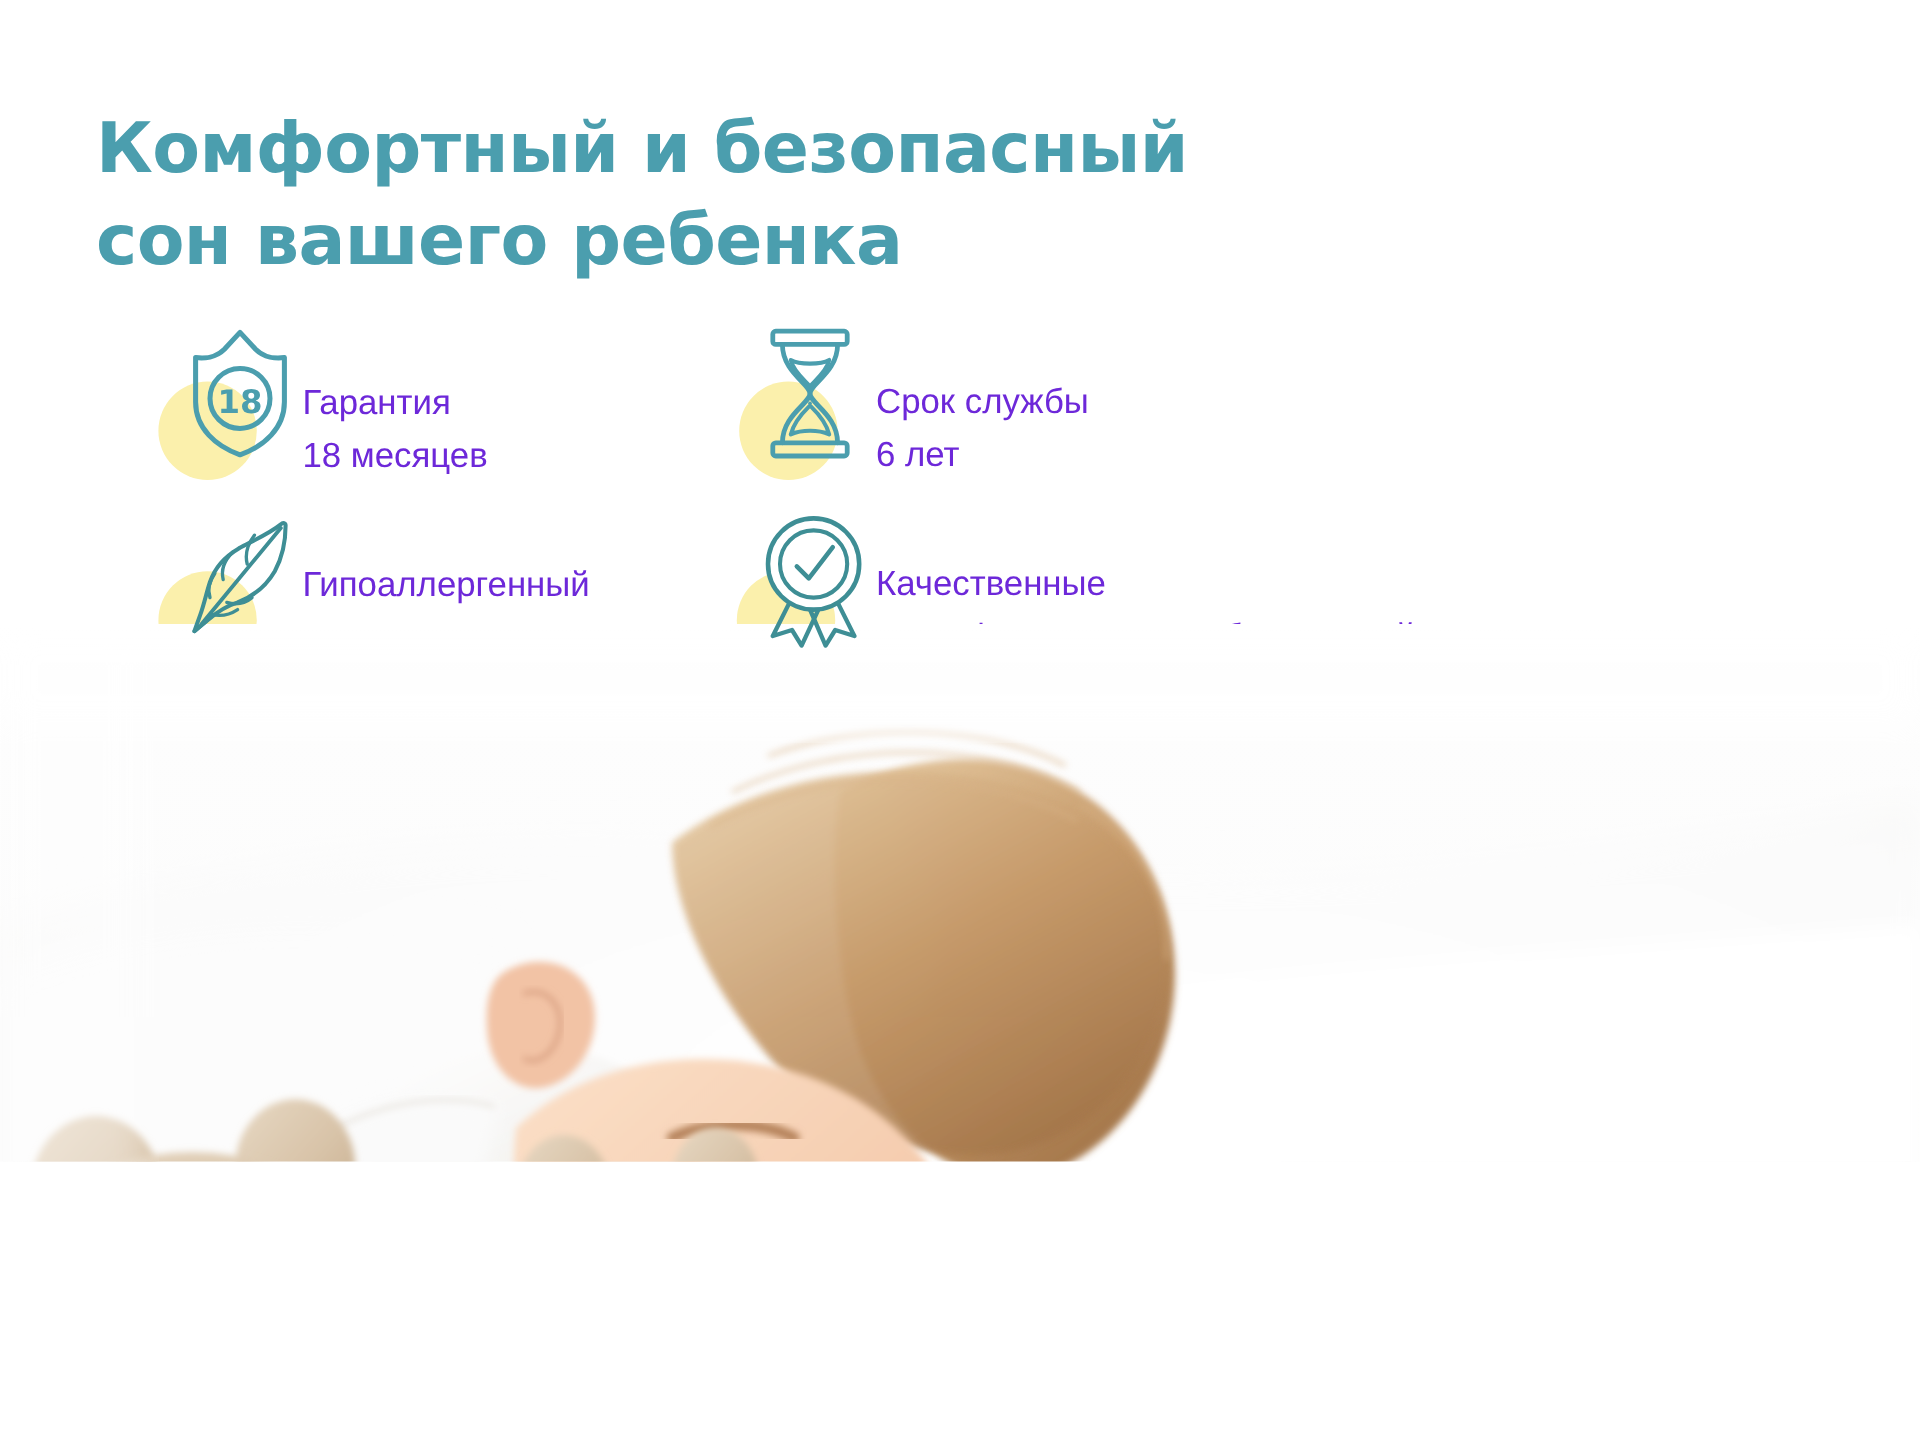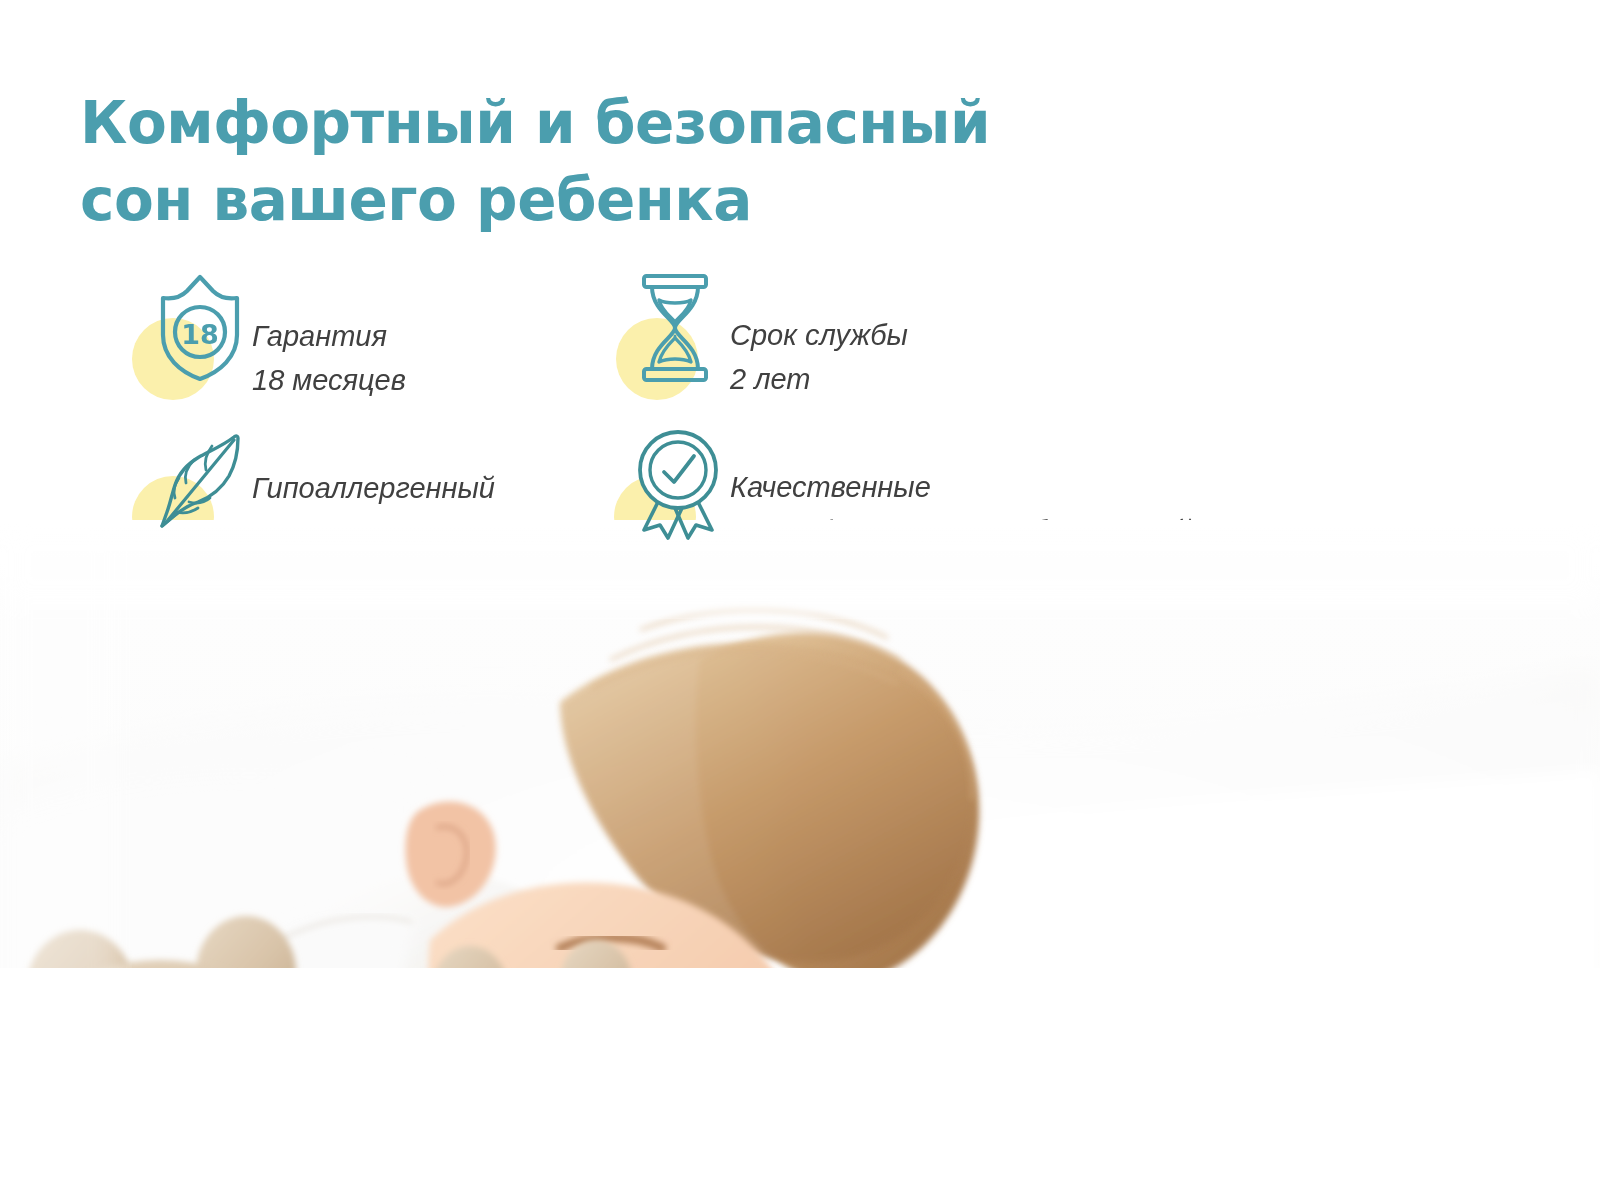--- a/index.html
+++ b/index.html
@@ -45,26 +45,25 @@
     background:#FBF0AC;
     left:0px;top:46px;
     z-index:0;
   }
   .feature .glyph{
     position:absolute;left:26px;top:0;z-index:1;
   }
   .feature .ftext{
     margin-left:4px;
     padding-top:48px;
-    color:#404040;
+    color:#6d28d9;
     font-size:29px;
     line-height:1.52;
     white-space:pre-line;
     font-family:"Liberation Sans",sans-serif;
-    font-style:italic;
   }
   .f2 .iconwrap .blob{left:6px;}
   .f3 .glyph{left:22px;top:6px;}
   .f4 .glyph{left:24px;top:2px;}
   .f3 .blob{top:52px;}
   .f4 .blob{top:52px;left:4px;}
   .f2 .ftext,.f4 .ftext{padding-top:46px;}
 
   
   .photo{
@@ -108,21 +107,21 @@
             <path d="M16 15 C16 38 39 48 39 56 C39 64 16 74 16 97" stroke="#4B9EAE" stroke-width="4" fill="none" stroke-linecap="round"></path>
             <path d="M62 15 C62 38 39 48 39 56 C39 64 62 74 62 97" stroke="#4B9EAE" stroke-width="4" fill="none" stroke-linecap="round"></path>
             <path d="M23 28 C30 32 48 32 55 28 C53 38 42 46 39 50 C36 46 25 38 23 28 Z" stroke="#4B9EAE" stroke-width="3.4" fill="none" stroke-linejoin="round"></path>
             <path d="M23 90 C26 78 35 70 39 66 C43 70 52 78 55 90 C46 86 32 86 23 90 Z" stroke="#4B9EAE" stroke-width="3.4" fill="none" stroke-linejoin="round"></path>
             <circle cx="39" cy="59" r="1.7" fill="#4B9EAE"></circle>
             <circle cx="39" cy="64" r="1.5" fill="#4B9EAE"></circle>
           </svg>
         </div>
       </div>
       <div class="ftext">Срок службы
-2 лет</div>
+6 лет</div>
     </div>
 
     <div class="feature f3">
       <div class="iconwrap">
         <div class="blob"></div>
         <div class="glyph">
           <svg width="94" height="104" viewBox="0 0 94 104" fill="none">
             <path d="M84 8 C84 6 82 5 80 7 C70 15 56 21 45 27 C33 34 25 43 21 55
                      C18 64 16 74 13 82 L8 96 L20 86 C27 80 35 75 44 72
                      C57 67 68 58 75 46 C81 35 84 20 84 8 Z" stroke="#3E8E95" stroke-width="3.4" fill="none" stroke-linejoin="round" stroke-linecap="round"></path>

